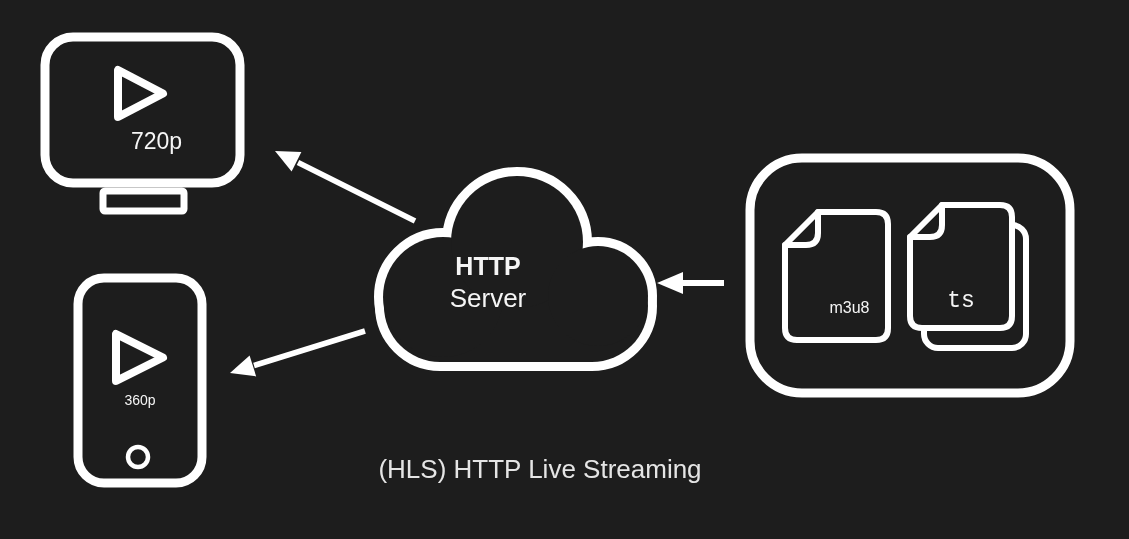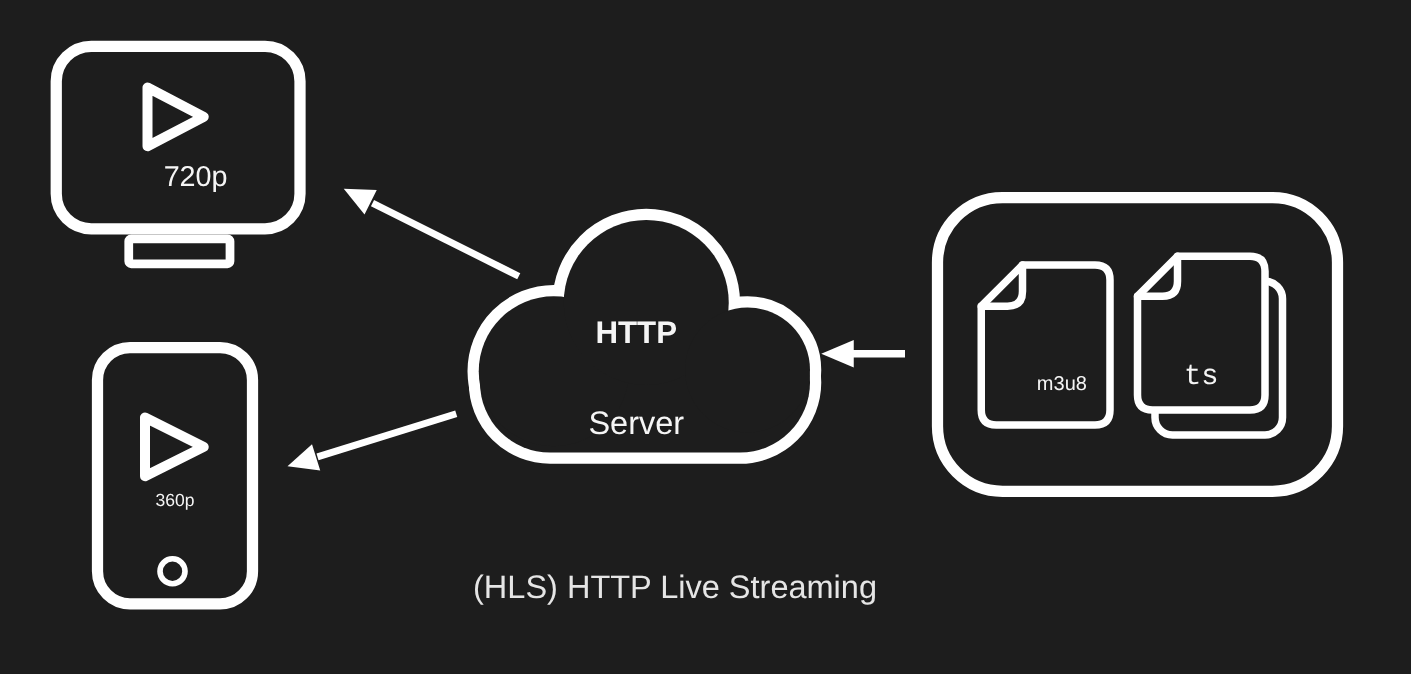--- a/index.html
+++ b/index.html
@@ -17,23 +17,23 @@
     position:absolute;color:#f5f5f5;text-align:center;
     line-height:1.15;white-space:nowrap;
   }
   
   #tv-svg{left:40px;top:32px;}
   #tv-label{left:59px;top:128px;width:195px;font-size:23px;}
   #phone-svg{left:72px;top:272px;}
   #phone-label{left:78px;top:392px;width:124px;font-size:14px;}
   
   #cloud-svg{left:372px;top:166px;}
-  #cloud-text{left:378px;top:250px;width:262px;}
+  #cloud-text{left:357px;top:250px;width:262px;}
   #cloud-title{font-size:25px;font-weight:bold;line-height:32px;}
-  #cloud-subtitle{font-size:26px;line-height:32px;margin-top:40px;}
+  #cloud-subtitle{font-size:26px;line-height:32px;}
   
   #box-svg{left:744px;top:152px;}
   #files-svg{left:780px;top:198px;}
   #m3u8-label{left:798px;top:299px;width:103px;font-size:16px;}
   #ts-label{left:910px;top:288px;width:102px;font-size:23px;font-family:Liberation Mono, monospace;}
   
   #arrow-tv{left:265px;top:140px;}
   #arrow-phone{left:220px;top:320px;}
   #arrow-cloud{left:650px;top:266px;}
   

